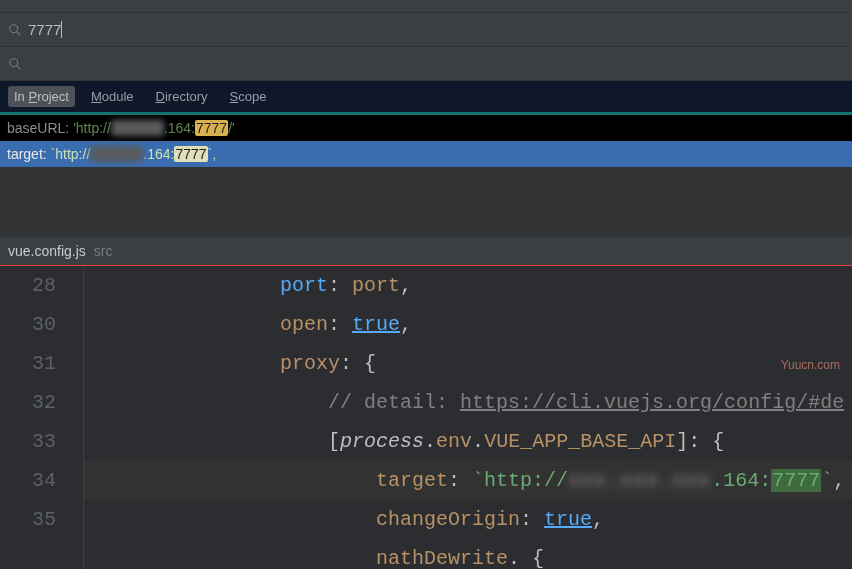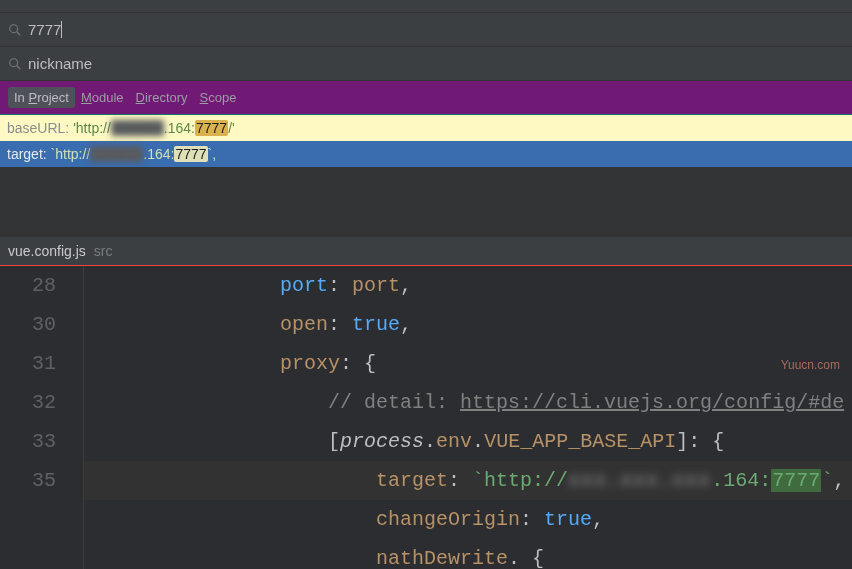--- a/index.html
+++ b/index.html
@@ -38,41 +38,42 @@
     }
     .search-input.with-cursor {
       border-right: 1px solid #bcbec4;
       padding-right: 0;
       width: 34px;
       flex: 0;
     }
     .scope-bar {
       display: flex;
       align-items: center;
+      gap: 10px;
       padding: 6px 8px;
-      background: #701a75;
+      background: #0f172a;
       height: 34px;
-      border-bottom: 1px solid #0f766e;
+      border-bottom: 3px solid #0f766e;
     }
     .scope-btn {
       background: transparent;
       border: none;
       color: #9a9da1;
       font-size: 13px;
       cursor: pointer;
       padding: 3px 6px;
       border-radius: 3px;
     }
     .scope-btn.active {
       background: #4e5157;
       color: #bcbec4;
     }
     .scope-btn .ul { text-decoration: underline; }
     .results {
-      background: #fef9c3;
+      background: #000000;
     }
     .result-line {
       padding: 5px 7px;
       font-size: 14px;
     }
     .result-line.selected {
       background: #3a6db0;
       color: #fff;
     }
     .result-key { color: #8a8d91; }
@@ -134,21 +135,21 @@
       content: '';
       position: absolute;
       left: -5px;
       top: 0; bottom: 0;
       width: 3px;
       background: #a1c77d;
     }
     .ctx { color: #57aaf7; }
     .prop { color: #b89166; }
     .punct { color: #bcbec4; }
-    .kw-val { color: #57aaf7; }
+    .kw-val { color: #57aaf7; text-decoration: underline; }
     .comment { color: #808080; }
     .comment a { color: #808080; text-decoration: underline; }
     .str { color: #6aab73; }
     .ident-i { color: #bcbec4; font-style: italic; text-align: right; }
     .caret-hl {
       background: #3f6b3f;
       padding: 0 1px;
     }
     .code-blur {
       filter: blur(4px);
@@ -182,21 +183,20 @@
   <span style="display:flex;align-items:center;">
     <input class="search-input with-cursor" readonly="" value="7777" style="">
   </span>
 </div>
 
 <div class="search-row">
   <svg class="search-icon" viewBox="0 0 16 16">
         <circle cx="6.5" cy="6.5" r="4.5" stroke="#9a9da1" stroke-width="1.3" fill="none"></circle>
         <line x1="10" y1="10" x2="14" y2="14" stroke="#9a9da1" stroke-width="1.3"></line>
       </svg>
-  <input class="search-input" readonly="" value="nickname" style="">
 </div>
 
 <div class="scope-bar">
   <button class="scope-btn active">In <span class="ul">P</span>roject</button>
   <button class="scope-btn"><span class="ul">M</span>odule</button>
   <button class="scope-btn"><span class="ul">D</span>irectory</button>
   <button class="scope-btn"><span class="ul">S</span>cope</button>
 </div>
 
 <div class="results" id="results-container">
@@ -212,20 +212,21 @@
 </div>
 
 <div class="editor">
   <div class="gutter" id="gutter">
     <div class="gutter-border"></div>
   <div class="gutter-line">28</div>
         <div class="gutter-line">30</div>
         <div class="gutter-line">31</div>
         <div class="gutter-line">32</div>
         <div class="gutter-line">33</div>
+        <div class="gutter-line">34</div>
         <div class="gutter-line">35</div>
       </div>
   <div class="code" id="code"><div class="code-line">                <span class="ctx">port</span><span class="punct">: </span><span class="prop">port</span><span class="punct">,</span></div><div class="code-line">                <span class="prop">open</span><span class="punct">: </span><span class="kw-val">true</span><span class="punct">,</span></div><div class="code-line">                <span class="prop">proxy</span><span class="punct">: {</span></div><div class="code-line">                    <span class="comment">// detail: </span><span class="comment"><a>https://cli.vuejs.org/config/#de</a></span></div><div class="code-line">                    <span class="punct">[</span><span class="ident-i">process</span><span class="punct">.</span><span class="prop">env</span><span class="punct">.</span><span class="prop">VUE_APP_BASE_API</span><span class="punct">]: {</span></div><div class="code-line current">                        <span class="prop">target</span><span class="punct">: </span><span class="str">`http://</span><span class="str code-blur">xxx.xxx.xxx</span><span class="str">.164:</span><span class="str caret-hl">7777</span><span class="str">`</span><span class="punct">,</span></div><div class="code-line">                        <span class="prop">changeOrigin</span><span class="punct">: </span><span class="kw-val">true</span><span class="punct">,</span></div><div class="code-line">                        <span class="prop squiggle">nathDewrite</span><span class="punct">. {</span></div></div>
 </div>
 
 <div class="watermark">Yuucn.com</div>
 
 </div>
 
 </body></html>

